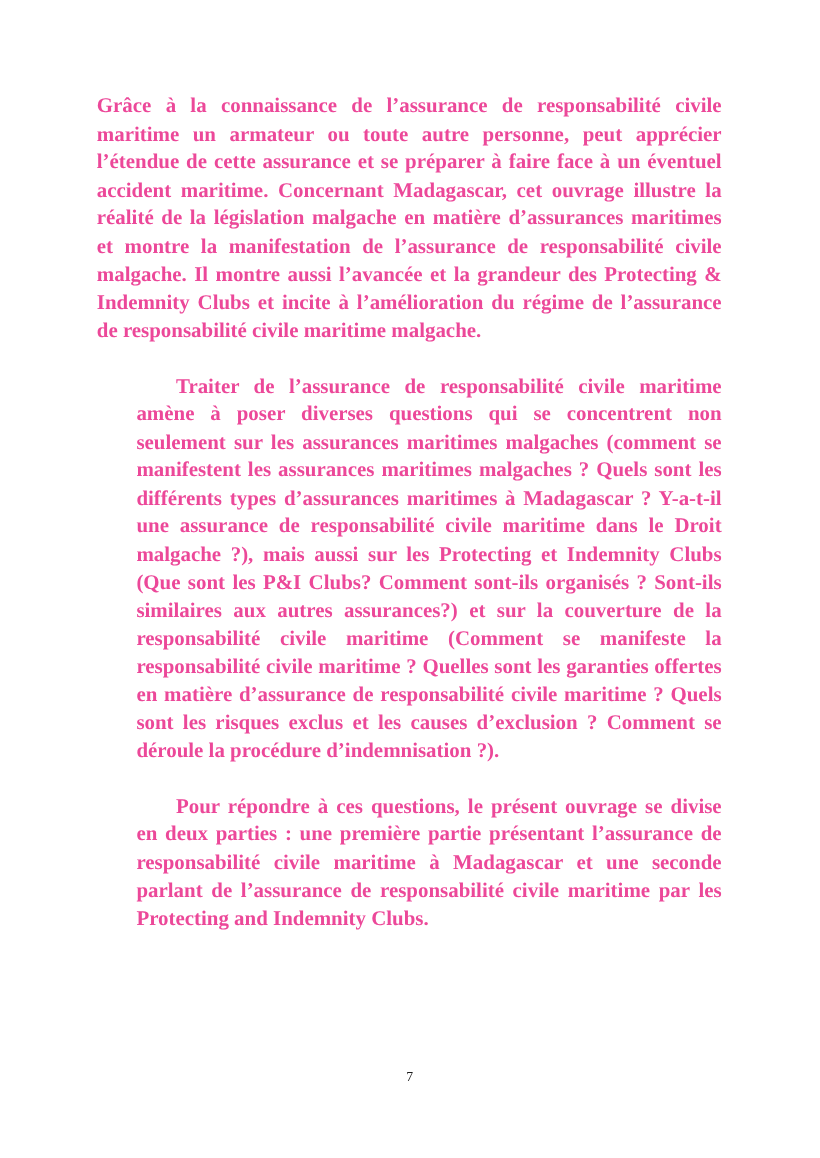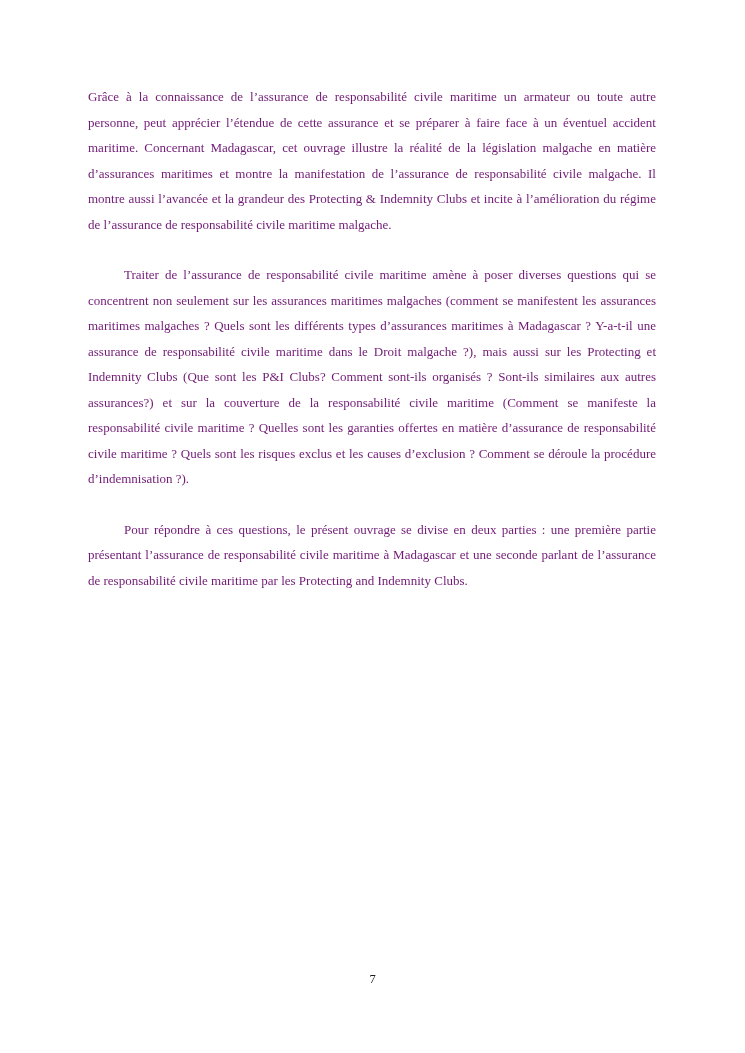--- a/index.html
+++ b/index.html
@@ -24,28 +24,30 @@
     background: #ffffff;
   }
   .content {
     position: absolute;
     left: 88px;
     top: 84px;
     width: 568px;
   }
   p.para {
     margin: 0 0 0 0;
-    font-size: 13px;
+    font-size: 19px;
     line-height: 25.5px;
     text-align: justify;
     text-justify: inter-word;
-    color: #701a75;
+    color: #ec4899;
+    font-weight: bold;
   }
   p.para + p.para {
     margin-top: 25px;
+    margin-left: 36px;
   }
   p.indent {
     text-indent: 36px;
   }
   .page-number {
     position: absolute;
     left: 0;
     top: 972px;
     width: 745px;
     text-align: center;

